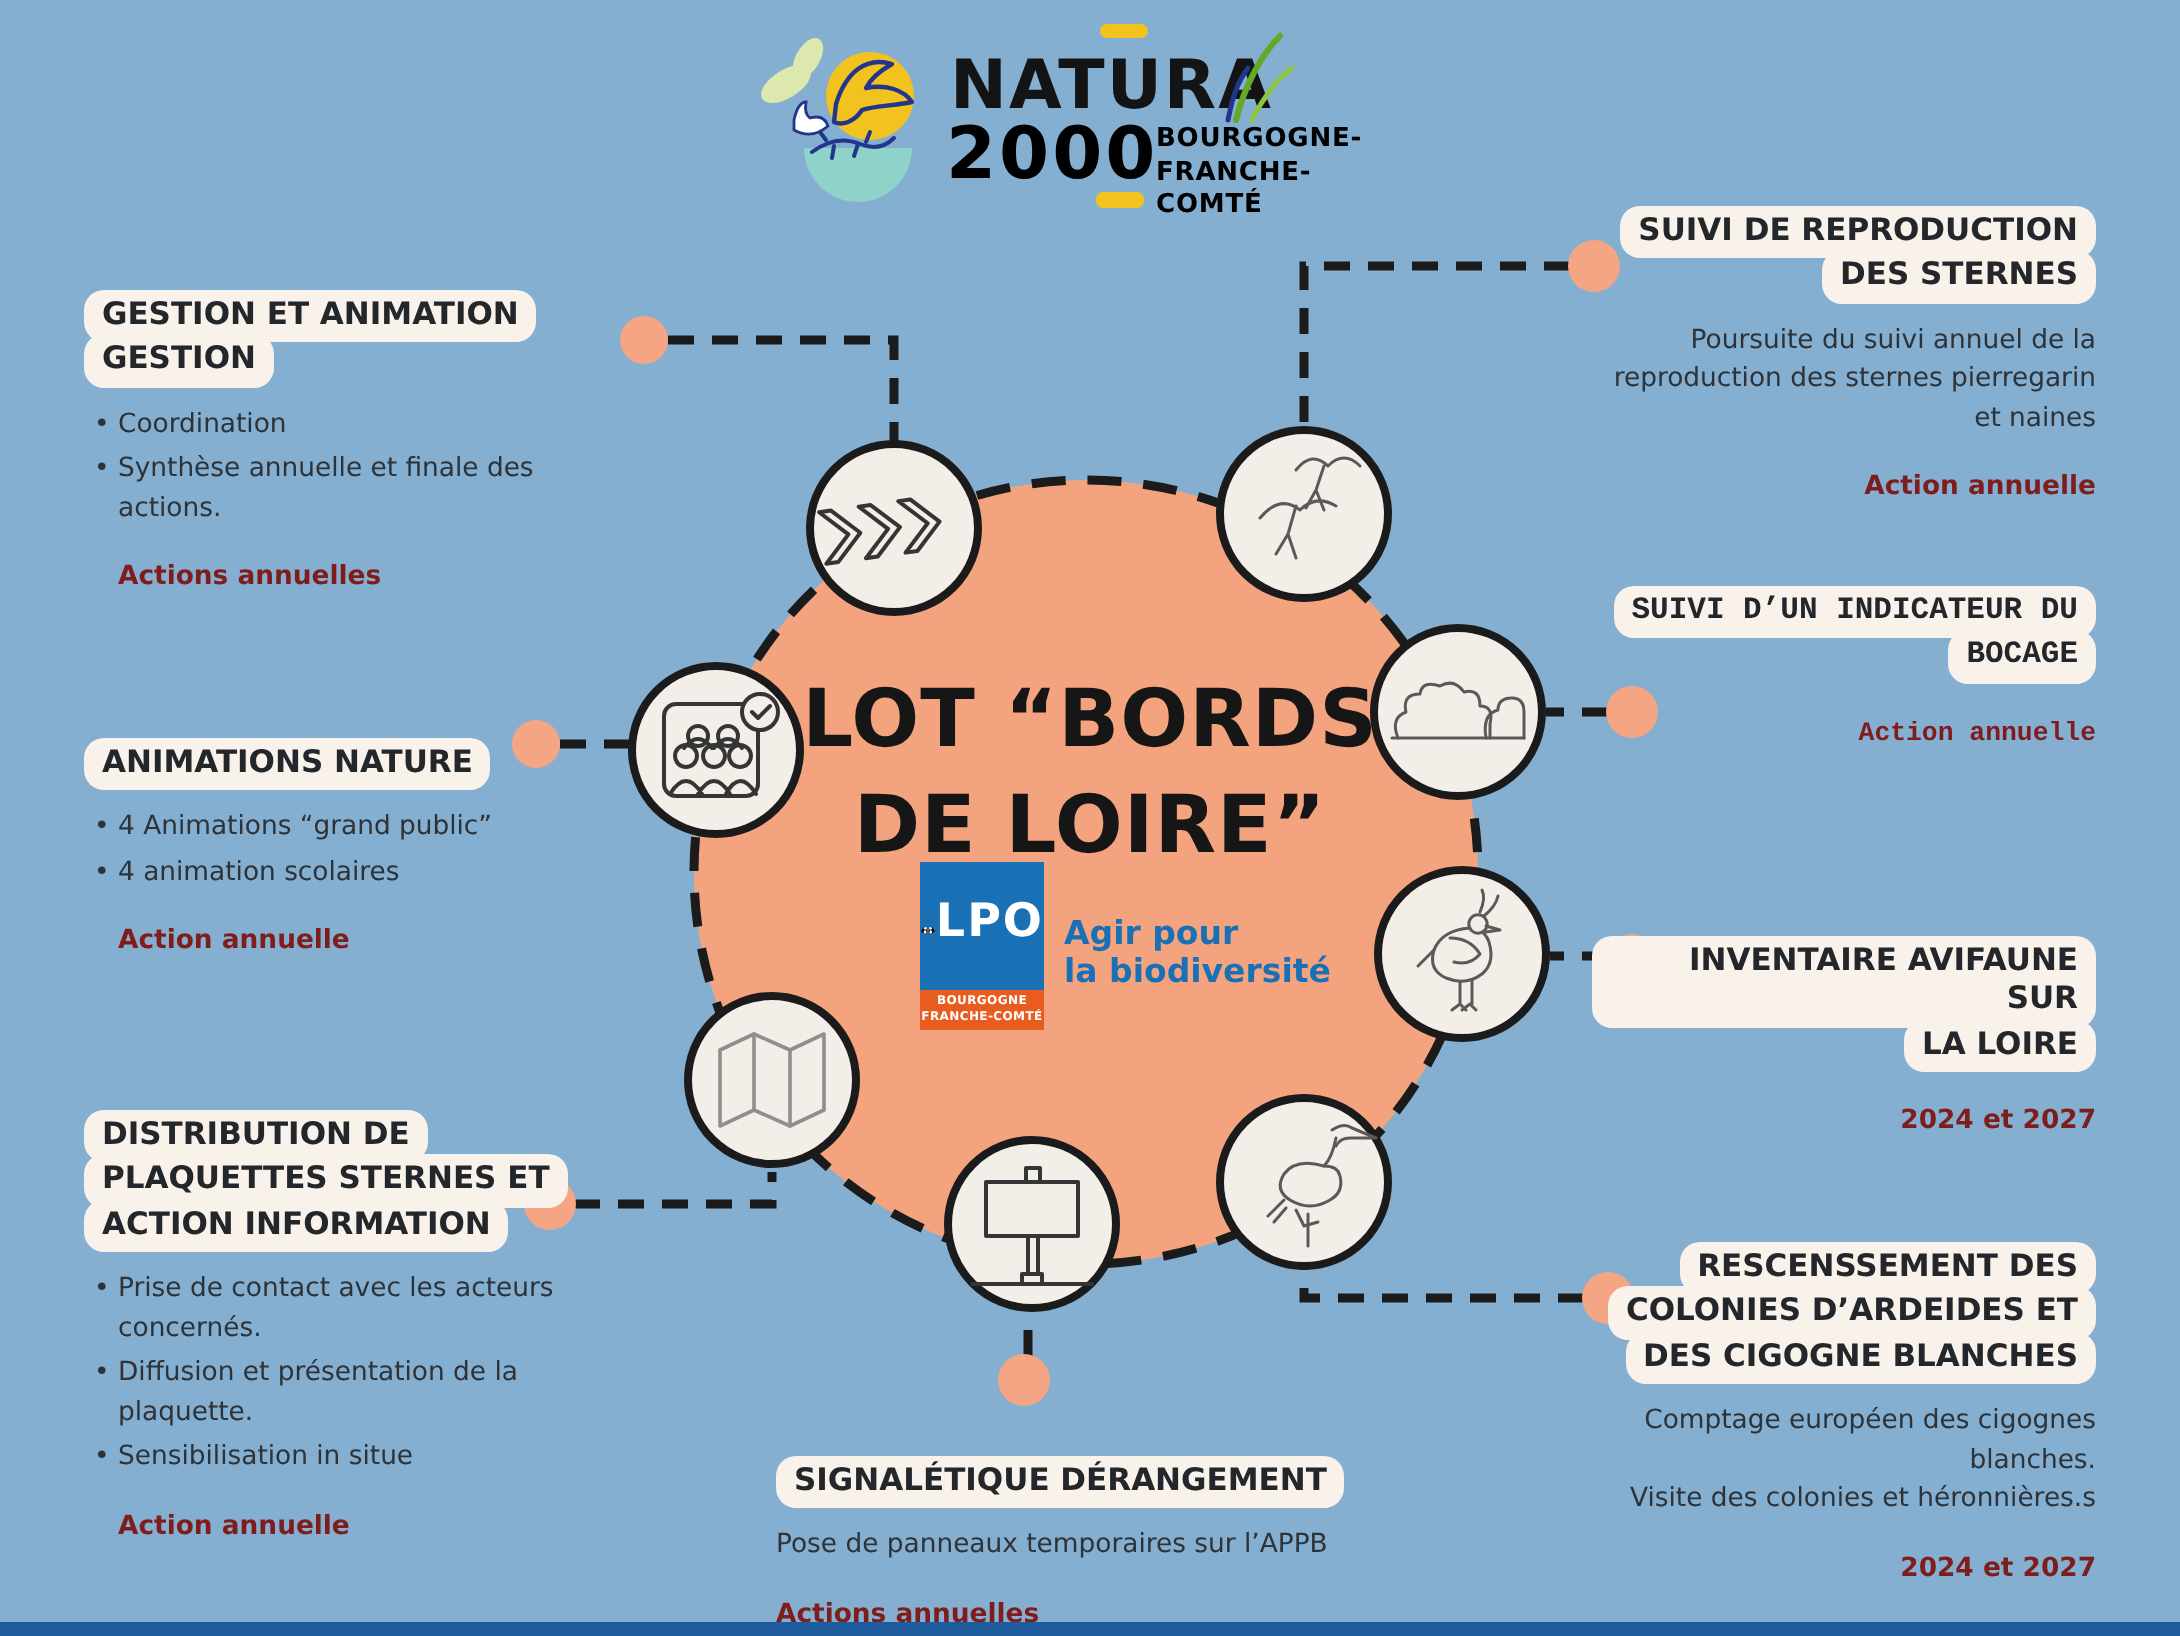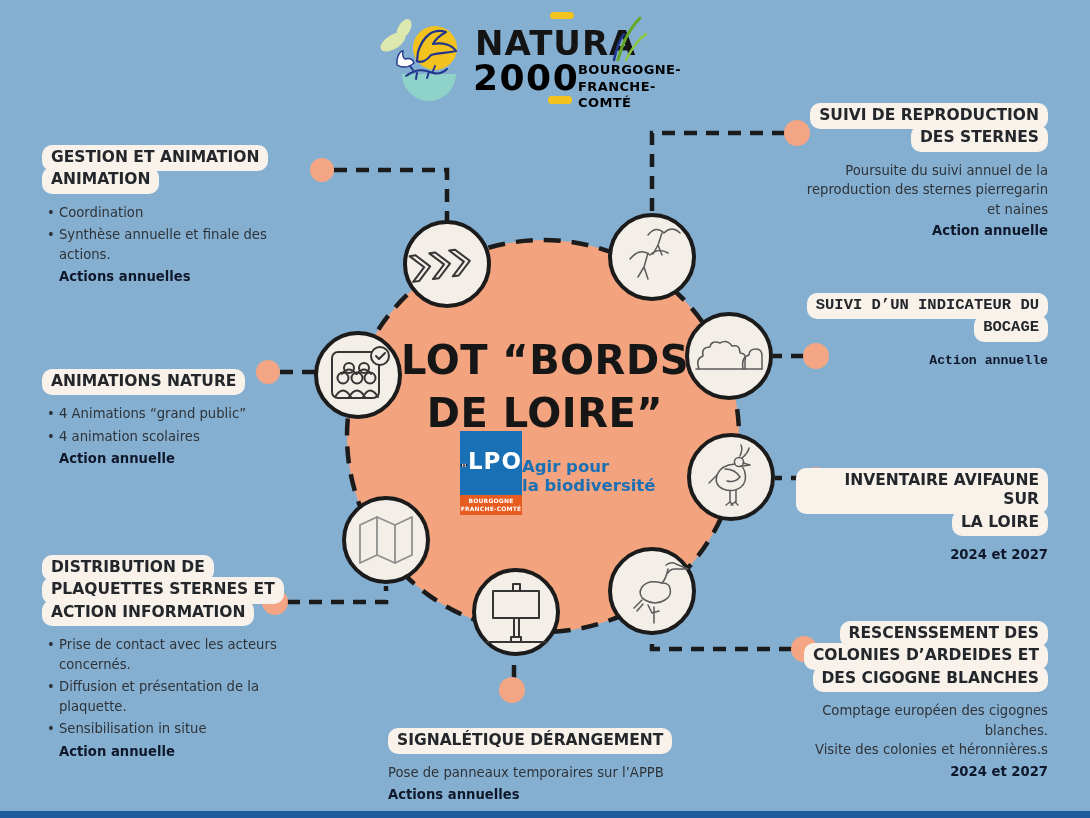--- a/index.html
+++ b/index.html
@@ -27,21 +27,21 @@
   .right .pills{align-items:flex-end;}
   .pill{display:inline-block;background:var(--pill-bg);color:#23262B;font-weight:700;
         font-size:15.5px;line-height:1.25;padding:3px 9px 4px;border-radius:10px;}
   .pill+.pill{margin-top:-4px;}
   .right{text-align:right;}
   .bullets{margin:9px 0 0;padding:0 0 0 17px;list-style:none;}
   .bullets li{position:relative;margin:0 0 3px;}
   .bullets li::before{content:"•";position:absolute;left:-12px;top:0;}
   .body-wrap{margin-top:9px;}
   .para{margin:0;}
-  .note{font-weight:700;margin-top:2px;color:#0f172a;}
+  .note{font-weight:700;margin-top:15px;color:#7f1d1d;}
   .indent{margin-left:17px;}
 
   .logo{position:absolute;left:373px;top:8px;width:430px;height:114px;z-index:2;}
   .emblem{position:absolute;left:0;top:2px;}
   .brand1{position:absolute;left:102px;top:18px;font-size:34px;font-weight:800;
           letter-spacing:1px;color:#141414;line-height:1;}
   .brand2{position:absolute;left:100px;top:52px;font-size:36px;font-weight:800;
           letter-spacing:1.5px;color:#000000;line-height:1;}
   .region{position:absolute;left:205px;top:54px;font-size:13px;font-weight:700;
           letter-spacing:.4px;color:#000000;line-height:1.27;}
@@ -53,21 +53,21 @@
   .center-title{position:absolute;left:385px;top:334px;width:320px;z-index:2;text-align:center;
                 font-size:40px;font-weight:800;letter-spacing:.5px;color:#161616;line-height:1.32;}
   .lpo{position:absolute;left:460px;top:431px;z-index:2;display:flex;align-items:flex-start;}
   .lpo-square{width:62px;height:64px;background:var(--lpo-blue);display:flex;flex-direction:row;
               align-items:center;justify-content:flex-end;}
   .puffins{display:block;margin-bottom:-3px;}
   .lpo-acronym{color:#fff;font-weight:800;font-size:23px;letter-spacing:1px;line-height:1;margin-bottom:3px;}
   .lpo-strip{width:62px;background:var(--lpo-orange);color:#fff;font-size:6px;font-weight:700;
              text-align:center;line-height:1.35;padding:2px 0;letter-spacing:.2px;}
   .lpo-tagline{color:var(--lpo-blue);font-weight:800;font-size:16.5px;line-height:1.15;
-               margin-top:27px;}
+               margin-left:10px;margin-top:27px;}
   .footer-bar{position:absolute;left:0;bottom:0;width:100%;height:7px;background:var(--footer-bar);z-index:3;}
 </style>
 </head>
 <body>
 
 <div class="canvas">
 
   <svg class="diagram" width="1090" height="818" viewBox="0 0 1090 818">
     <g class="conn">
       <path d="M334,170 H447 V222"></path>
@@ -210,21 +210,21 @@
     <svg class="grass" width="38" height="48" viewBox="0 0 38 48">
       <path d="M8,46 C12,30 20,14 30,4" fill="none" stroke="var(--grass-green)" stroke-width="3" stroke-linecap="round"></path>
       <path d="M16,46 C22,34 30,24 36,20" fill="none" stroke="#8CC63E" stroke-width="2.5" stroke-linecap="round"></path>
       <path d="M4,46 C6,36 8,28 14,20" fill="none" stroke="var(--logo-navy)" stroke-width="2.5" stroke-linecap="round"></path>
     </svg>
   </div>
 
   <div class="block left" style="left:42px;top:120px;width:252px;">
     <div class="pills">
       <span class="pill">GESTION ET ANIMATION</span>
-      <span class="pill">ANIMATION</span>
+      <span class="pill">GESTION</span>
     </div>
     <ul class="bullets">
       <li>Coordination</li>
       <li>Synthèse annuelle et finale des actions.</li>
     </ul>
     <div class="note indent">Actions annuelles</div>
   </div>
 
   <div class="block left" style="left:42px;top:344px;width:252px;">
     <div class="pills">

